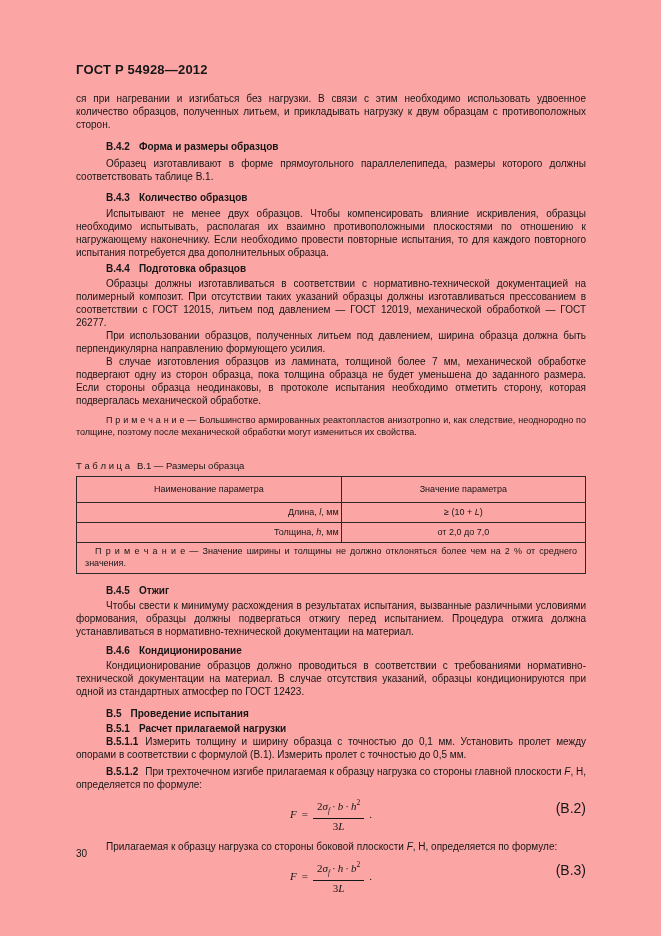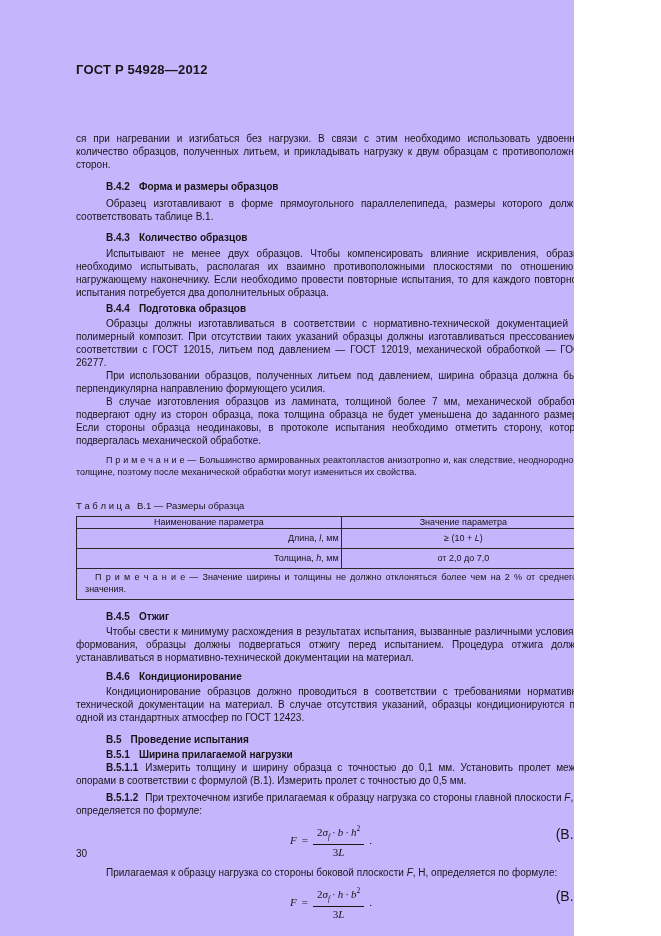--- a/index.html
+++ b/index.html
@@ -1,42 +1,42 @@
 <!DOCTYPE html>
 <html lang="ru"><head>
 <meta charset="utf-8">
 <style>
   html,body{margin:0;padding:0;background:#ffffff;}
   .page{
     position:relative;
-    width:574px;height:936px;
-    background:#c4b5fd;
+    width:661px;height:936px;
+    background:#fca5a5;
     font-family:"Liberation Sans", sans-serif;
     color:#161616;
     overflow:hidden;
   }
   .doc-header{
     position:absolute;left:76px;top:62px;
     font-size:13px;font-weight:bold;letter-spacing:.2px;
   }
-  .content{position:absolute;left:76px;top:92px;width:510px;margin-top:40px;}
+  .content{position:absolute;left:76px;top:92px;width:510px;}
   .p{margin:0;font-size:10px;line-height:13px;text-align:justify;text-indent:30px;}
   .p.noindent{text-indent:0;}
   .h{margin:0;padding-left:30px;font-size:10px;line-height:13px;font-weight:bold;text-align:left;}
   .hn{margin-right:9px;}
   .pnum{font-weight:bold;margin-right:7px;}
   .note{margin:0;font-size:9px;line-height:11.5px;text-align:justify;text-indent:30px;}
   .mt2{margin-top:2px;} .mt3{margin-top:3px;} .mt4{margin-top:4px;}
   .mt6{margin-top:6px;} .mt8{margin-top:8px;} .mt9{margin-top:9px;}
   .mt10{margin-top:10px;}
   .caption{margin:22px 0 4px;font-size:9.5px;line-height:12px;text-align:left;text-indent:0;}
   .cap-word{margin-right:7px;}
   table.spec{width:100%;border-collapse:collapse;font-size:9px;line-height:11px;margin-top:4px;color:#161616;}
   table.spec th, table.spec td{border:1px solid #2a2a2a;}
-  table.spec th{font-weight:normal;text-align:center;vertical-align:middle;padding:0 4px;}
+  table.spec th{font-weight:normal;text-align:center;vertical-align:middle;padding:7px 4px;}
   table.spec td.name{padding:4px 2px 4px 6px;text-align:right;}
   table.spec td.val{padding:4px 4px;text-align:center;}
   table.spec td.tnote{padding:3px 8px 4px;text-align:justify;text-indent:10px;font-size:9px;line-height:11.5px;}
   .iv{font-style:italic;}
   .formula-row{position:relative;margin-top:6px;min-height:32px;}
   .formula{display:flex;justify-content:center;align-items:center;gap:5px;
     font-size:11px;line-height:12px;font-family:"Liberation Serif", serif;}
   .formula .up{font-style:normal;}
   .formula .it{font-style:italic;}
   .frac{display:inline-flex;flex-direction:column;align-items:center;}
@@ -100,21 +100,21 @@
       </tbody>
     </table>
 
     <p class="h mt10"><span class="hn">В.4.5</span><span>Отжиг</span></p>
     <p class="p mt2">Чтобы свести к минимуму расхождения в результатах испытания, вызванные различными условиями формования, образцы должны подвергаться отжигу перед испытанием. Процедура отжига должна устанавливаться в нормативно-технической документации на материал.</p>
 
     <p class="h mt6"><span class="hn">В.4.6</span><span>Кондиционирование</span></p>
     <p class="p mt2">Кондиционирование образцов должно проводиться в соответствии с требованиями нормативно-технической документации на материал. В случае отсутствия указаний, образцы кондиционируются при одной из стандартных атмосфер по ГОСТ 12423.</p>
 
     <p class="h mt9"><span class="hn">В.5</span><span>Проведение испытания</span></p>
-    <p class="h mt2"><span class="hn">В.5.1</span><span>Ширина прилагаемой нагрузки</span></p>
+    <p class="h mt2"><span class="hn">В.5.1</span><span>Расчет прилагаемой нагрузки</span></p>
 
     <p class="p"><span class="pnum">В.5.1.1</span><span>Измерить толщину и ширину образца с точностью до 0,1 мм. Установить пролет между опорами в соответствии с формулой (В.1). Измерить пролет с точностью до 0,5 мм.</span></p>
 
     <p class="p mt4"><span class="pnum">В.5.1.2</span><span>При трехточечном изгибе прилагаемая к образцу нагрузка со стороны главной плоскости </span><span class="iv">F</span><span>, Н, определяется по формуле:</span></p>
 
     <div class="formula-row">
       <div class="formula">
         <span class="it">F</span>
         <span class="up">=</span>
         <span class="frac">

